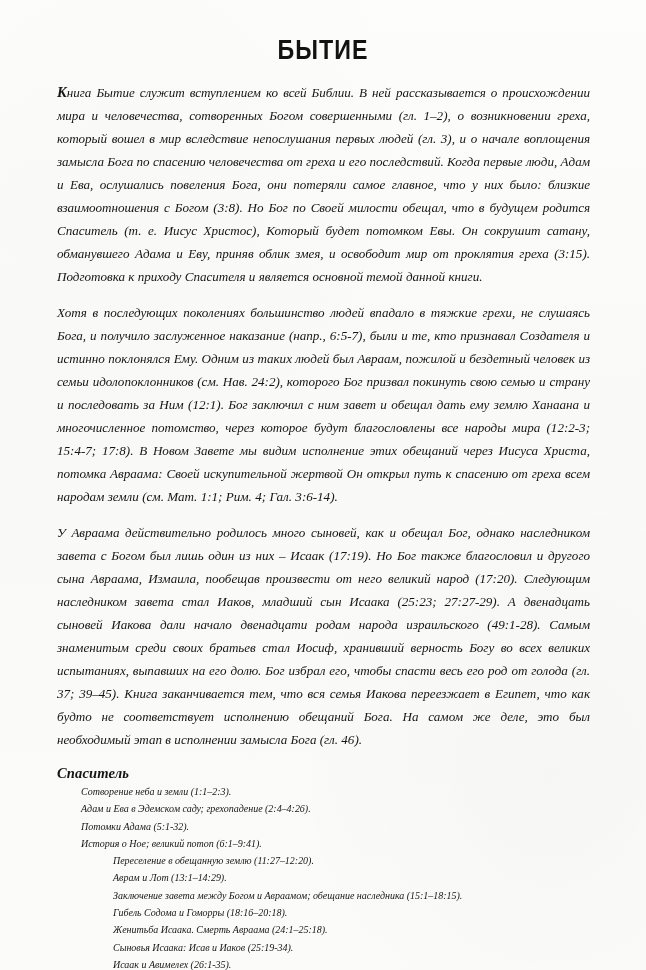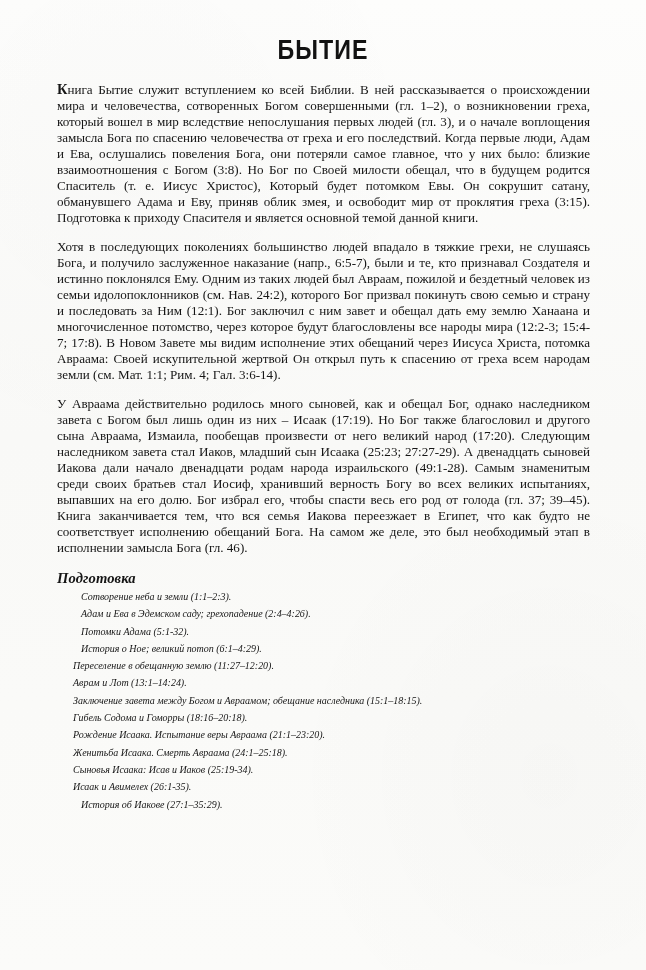--- a/index.html
+++ b/index.html
@@ -46,22 +46,23 @@
     transform: scaleX(0.86);
     transform-origin: center;
   }
 
   
   .body-block {
     margin: 0 48px 0 49px;
   }
 
   p.para {
+    font-style: italic;
     font-size: 13.1px;
-    line-height: 16px;
+    line-height: 23px;
     text-align: justify;
     margin: 0 0 13px 0;
     letter-spacing: -0.02px;
     word-spacing: 0.1px;
     -webkit-hyphens: none;
     hyphens: none;
   }
   p.para:first-of-type {
     margin-top: 15px;
   }
@@ -91,21 +92,21 @@
   }
   li.toc-item {
     font-style: italic;
     font-size: 10px;
     line-height: 17.3px;
     letter-spacing: -0.02px;
     white-space: normal;
   }
   li.toc-item.lvl-1 { margin-left: 24px; }
   li.toc-item.lvl-2 {
-    margin-left: 16px;
+    margin-left: 56px;
     padding-left: 24px;
     text-indent: -24px;
     font-style: italic;
   }
   li.toc-item.lvl-2 > span {
     display: inline;
   }
 
   
   .toc-block {
@@ -127,31 +128,30 @@
     </p>
     <p class="para">
       <span>Хотя в последующих поколениях большинство людей впадало в тяжкие грехи, не слушаясь Бога, и получило заслуженное наказание (напр., 6:5-7), были и те, кто признавал Создателя и истинно поклонялся Ему. Одним из таких людей был Авраам, пожилой и бездетный человек из семьи идолопоклонников (см. Нав. 24:2), которого Бог призвал покинуть свою семью и страну и последовать за Ним (12:1). Бог заключил с ним завет и обещал дать ему землю Ханаана и многочисленное потомство, через которое будут благословлены все народы мира (12:2-3; 15:4-7; 17:8). В Новом Завете мы видим исполнение этих обещаний через Иисуса Христа, потомка Авраама: Своей искупительной жертвой Он открыл путь к спасению от греха всем народам земли (см. Мат. 1:1; Рим. 4; Гал. 3:6-14).</span>
     </p>
     <p class="para">
       <span>У Авраама действительно родилось много сыновей, как и обещал Бог, однако наследником завета с Богом был лишь один из них – Исаак (17:19). Но Бог также благословил и другого сына Авраама, Измаила, пообещав произвести от него великий народ (17:20). Следующим наследником завета стал Иаков, младший сын Исаака (25:23; 27:27-29). А двенадцать сыновей Иакова дали начало двенадцати родам народа израильского (49:1-28). Самым знаменитым среди своих братьев стал Иосиф, хранивший верность Богу во всех великих испытаниях, выпавших на его долю. Бог избрал его, чтобы спасти весь его род от голода (гл. 37; 39–45). Книга заканчивается тем, что вся семья Иакова переезжает в Египет, что как будто не соответствует исполнению обещаний Бога. На самом же деле, это был необходимый этап в исполнении замысла Бога (гл. 46).</span>
     </p>
   </div>
 
   <div class="toc-block">
-    <h2 class="toc-heading">Подготовка</h2>
+    <h2 class="toc-heading">Спаситель</h2>
     <ul class="toc-list" id="toc-list">
         <li class="toc-item lvl-1"><span>Сотворение неба и земли (1:1–2:3).</span></li>
         <li class="toc-item lvl-1"><span>Адам и Ева в Эдемском саду; грехопадение (2:4–4:26).</span></li>
         <li class="toc-item lvl-1"><span>Потомки Адама (5:1-32).</span></li>
-        <li class="toc-item lvl-1"><span>История о Ное; великий потоп (6:1–4:29).</span></li>
+        <li class="toc-item lvl-1"><span>История о Ное; великий потоп (6:1–9:41).</span></li>
         <li class="toc-item lvl-2"><span>Переселение в обещанную землю (11:27–12:20).</span></li>
-        <li class="toc-item lvl-2"><span>Аврам и Лот (13:1–14:24).</span></li>
+        <li class="toc-item lvl-2"><span>Аврам и Лот (13:1–14:29).</span></li>
         <li class="toc-item lvl-2"><span>Заключение завета между Богом и Авраамом; обещание наследника (15:1–18:15).</span></li>
         <li class="toc-item lvl-2"><span>Гибель Содома и Гоморры (18:16–20:18).</span></li>
-        <li class="toc-item lvl-2"><span>Рождение Исаака. Испытание веры Авраама (21:1–23:20).</span></li>
         <li class="toc-item lvl-2"><span>Женитьба Исаака. Смерть Авраама (24:1–25:18).</span></li>
         <li class="toc-item lvl-2"><span>Сыновья Исаака: Исав и Иаков (25:19-34).</span></li>
         <li class="toc-item lvl-2"><span>Исаак и Авимелех (26:1-35).</span></li>
         <li class="toc-item lvl-1"><span>История об Иакове (27:1–35:29).</span></li>
       </ul>
   </div>
 
 </div>
 
 </body></html>

